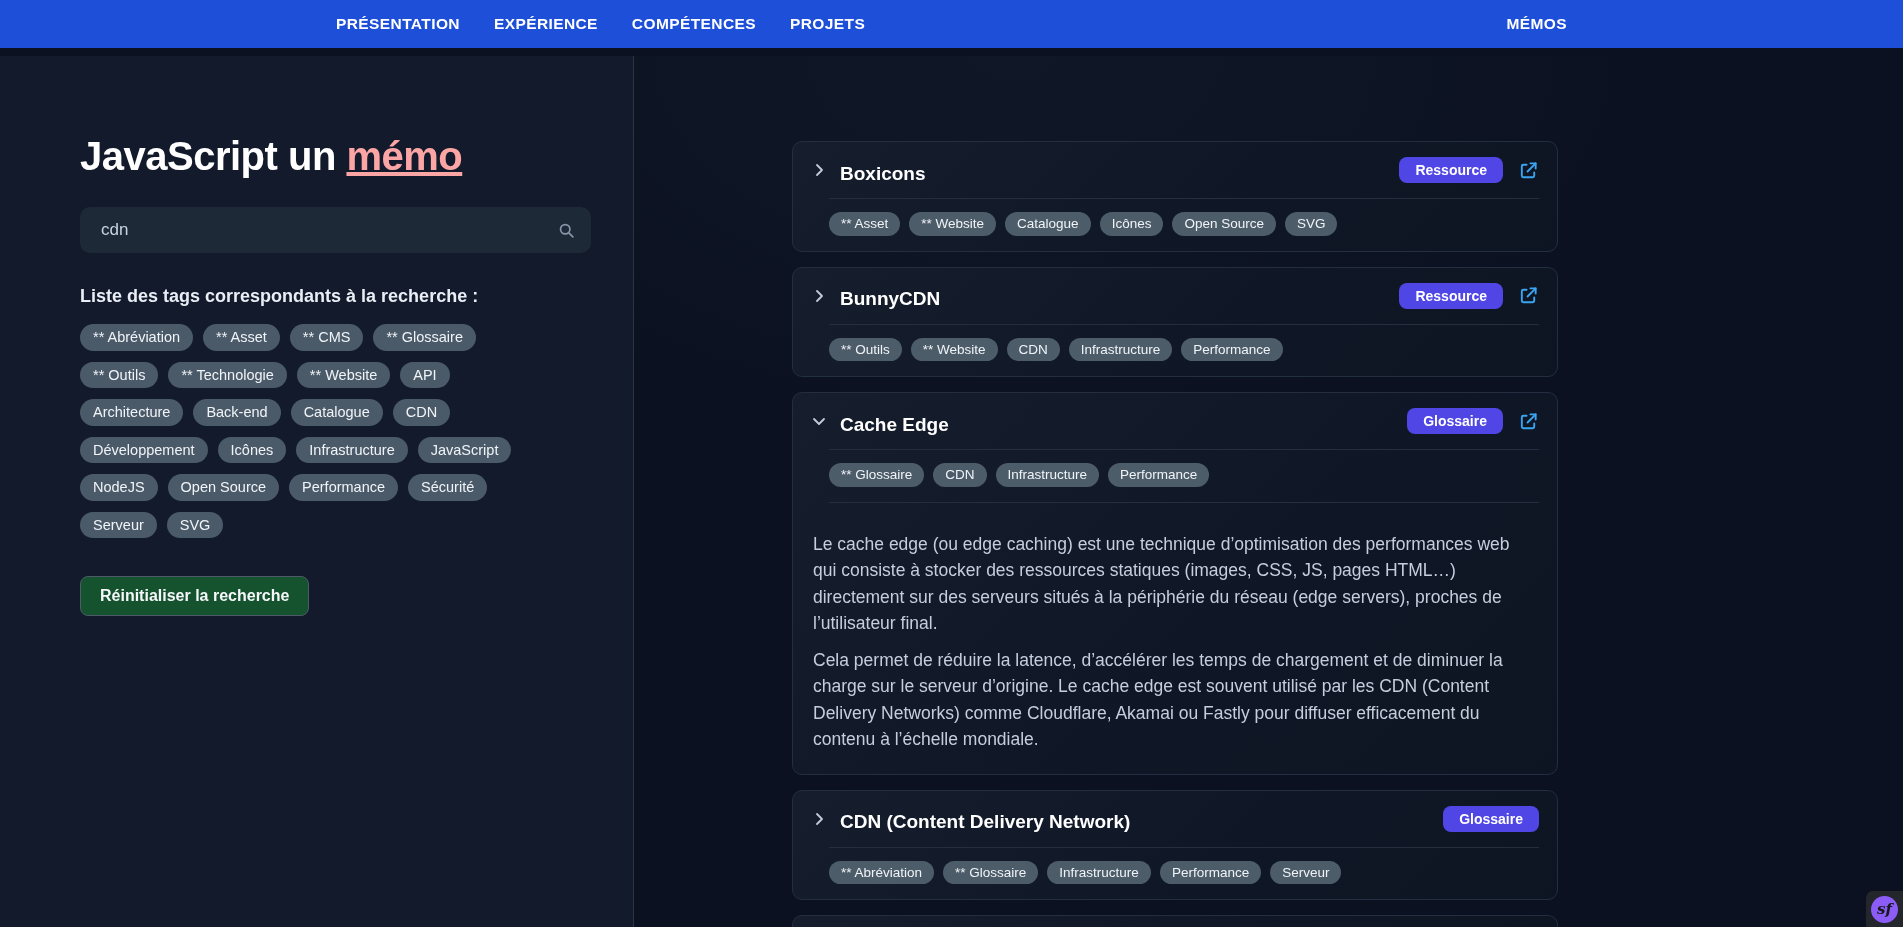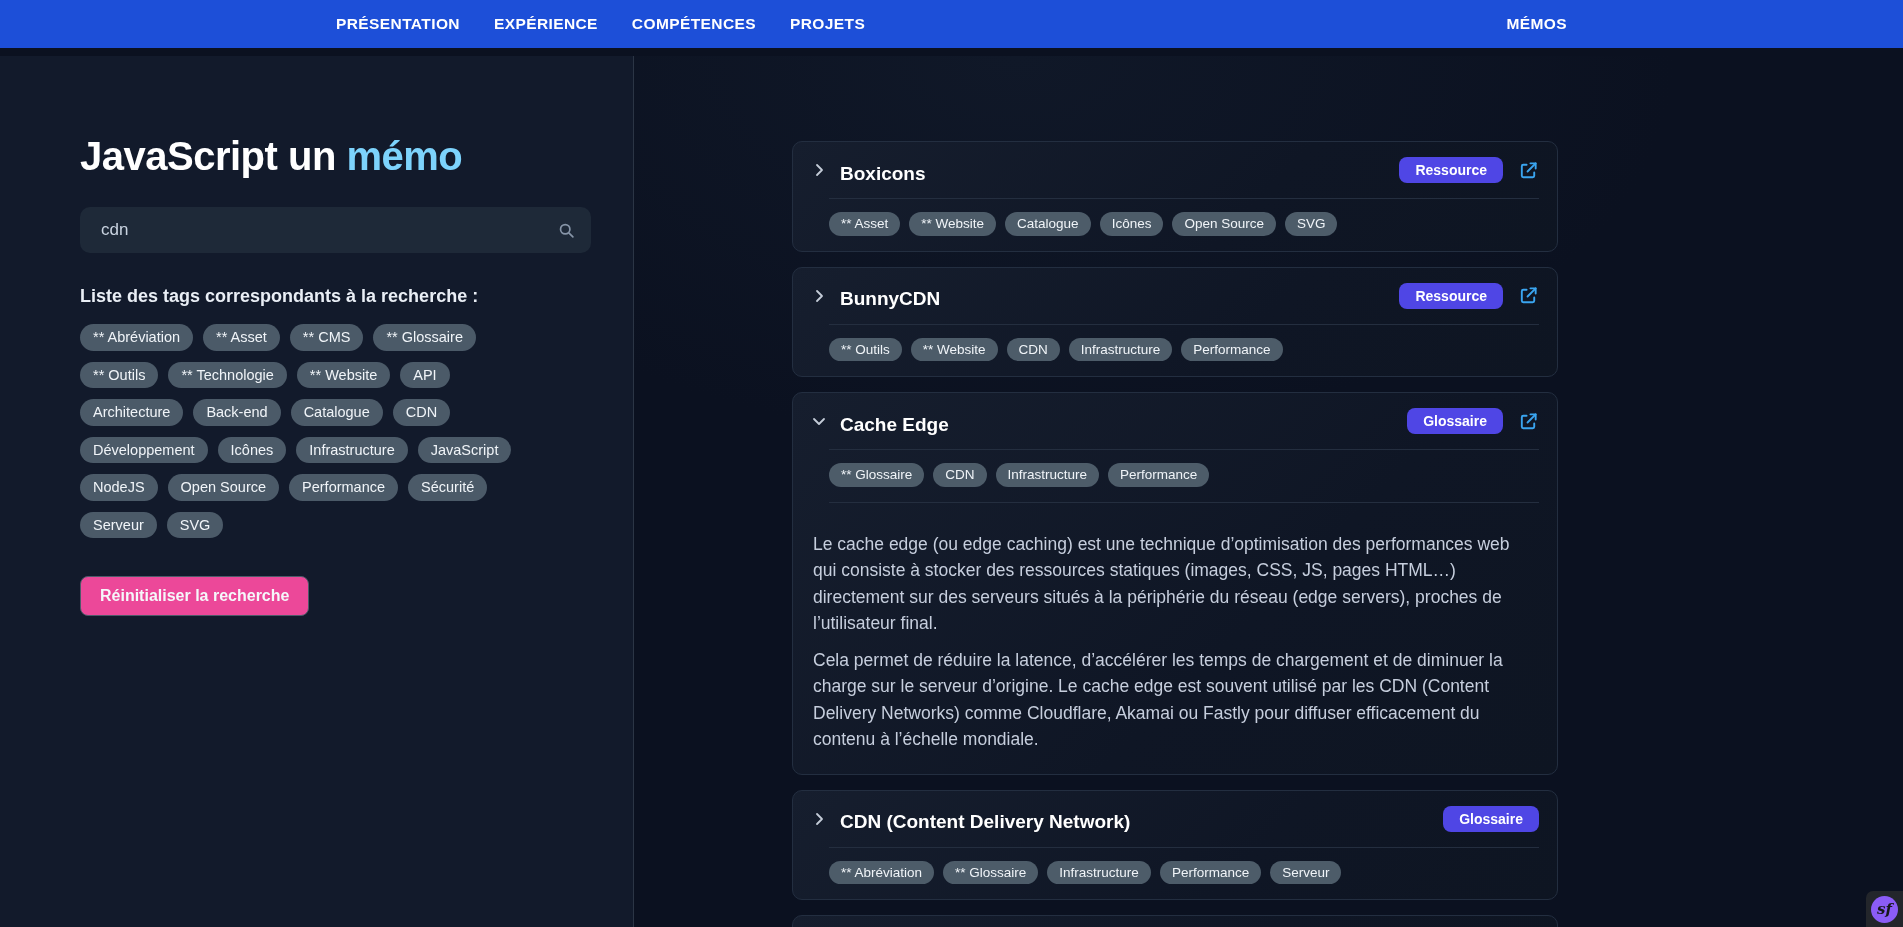--- a/index.html
+++ b/index.html
@@ -17,35 +17,35 @@
 
   
   .page { position:absolute; top:56px; left:0; width:1903px; height:871px; display:flex; }
   .sidebar { width:634px; height:100%; background:#121a2b;
              border-right:1px solid #2b3545; padding:78px 40px 0 80px; flex:none; }
   .main { flex:1; height:100%;
           background:radial-gradient(1200px 700px at 30% 0%, #101828 0%, #0b1120 55%); }
 
   
   .search-title { font-size:40px; font-weight:700; color:#ffffff; letter-spacing:-.5px; }
-  .search-title .accent { color:#7dd3fc; }
+  .search-title .accent { color:#fca5a5;text-decoration:underline; }
 
   .search-box { margin-top:28px; width:511px; height:46px; background:#1e2938;
                 border-radius:10px; display:flex; align-items:center; padding:0 16px 0 21px; }
   .search-box input { flex:1; background:transparent; border:none; outline:none;
                       color:#c9d3e0; font-size:17px; font-family:inherit; }
   .search-ico { width:17px; height:17px; flex:none; }
 
   .tags-heading { margin-top:33px; font-size:18px; font-weight:700; color:#e9eef5; }
 
   .tag-cloud { margin-top:17px; width:480px; display:flex; flex-wrap:wrap; gap:11px 10px; }
   .pill { background:#4b5a68; color:#f0f4f8; font-size:14.5px; line-height:1;
           padding:6px 13px; border-radius:999px; white-space:nowrap; cursor:pointer; }
 
-  .reset-btn { margin-top:38px; display:inline-block; background:#ec4899; color:#f5f7fa;
+  .reset-btn { margin-top:38px; display:inline-block; background:#14532d; color:#f5f7fa;
                border:1px solid #4e5a6a; border-radius:8px; padding:10px 19px;
                font-size:16px; font-weight:700; font-family:inherit; cursor:pointer; }
 
   
   .memo-col { width:766px; margin:85px 0 0 158px; }
   .card { background:linear-gradient(135deg,#161e2e 0%, #0f1625 60%, #0e1522 100%);
           border:1px solid #232e40; border-radius:10px; margin-bottom:15px;
           padding:0 18px; overflow:hidden; }
   .card-head { display:flex; align-items:center; height:56px; }
   .chev { width:16px; height:16px; margin-right:13px; flex:none; cursor:pointer; }

